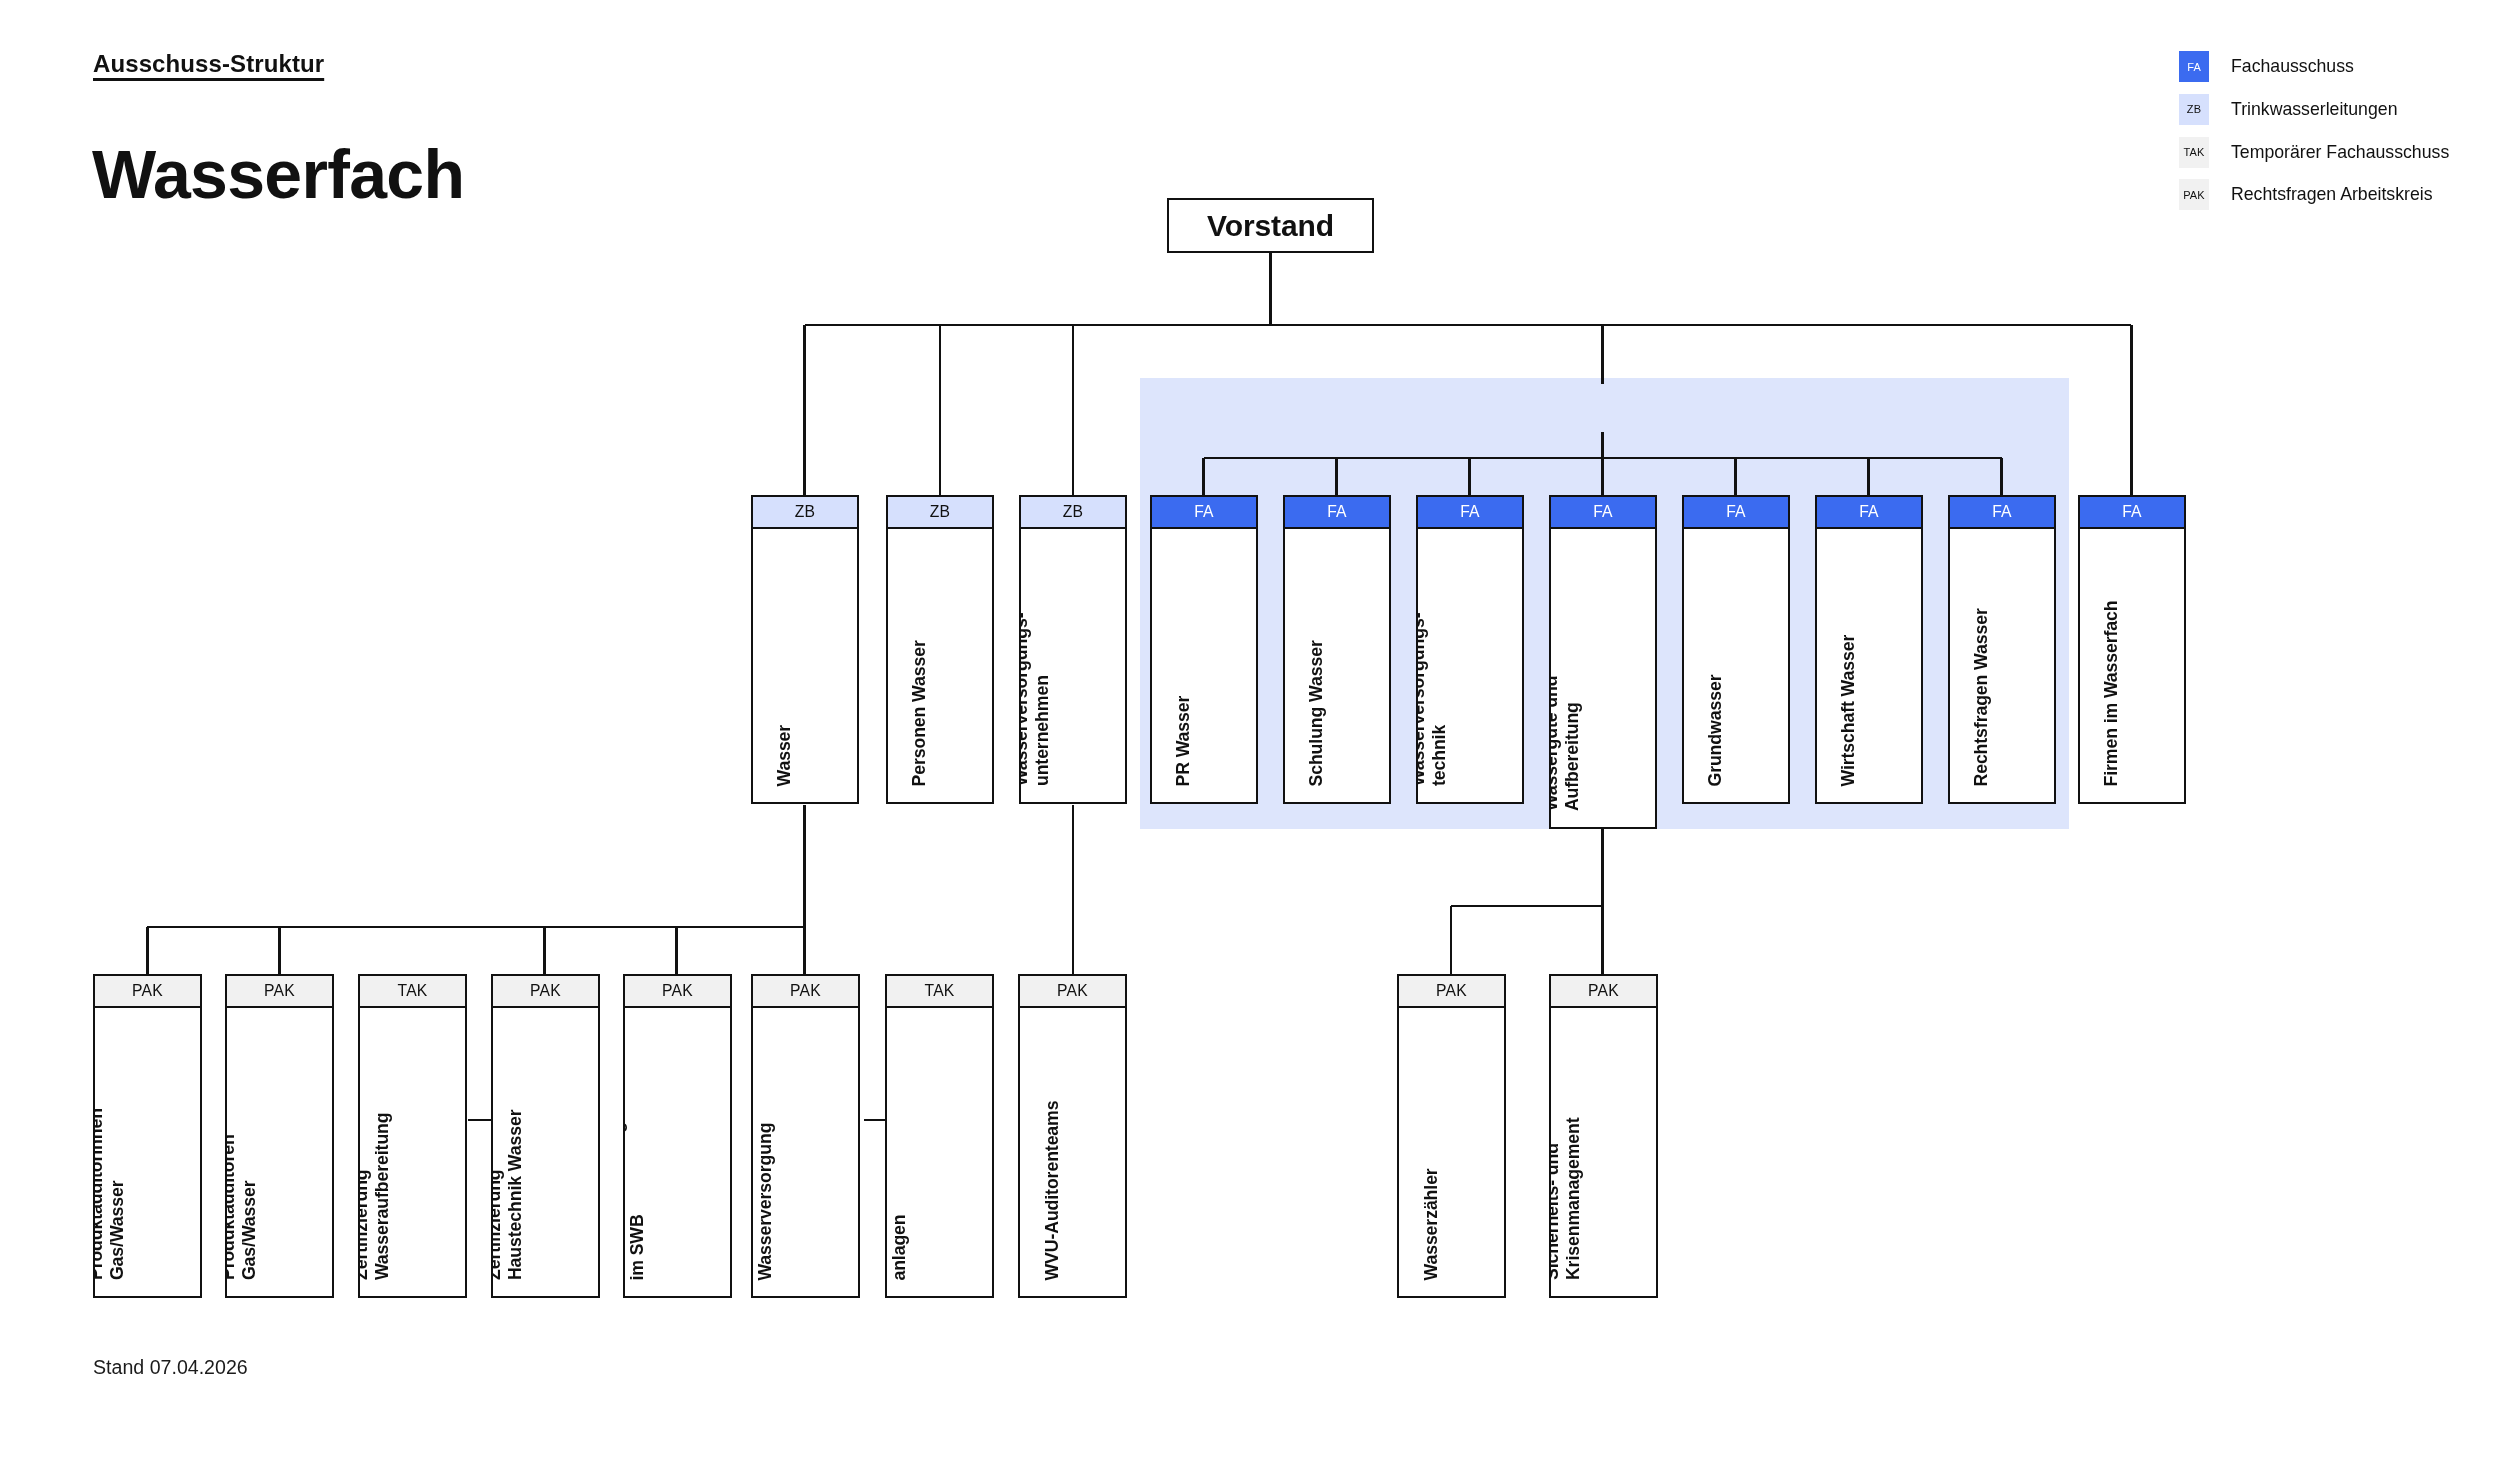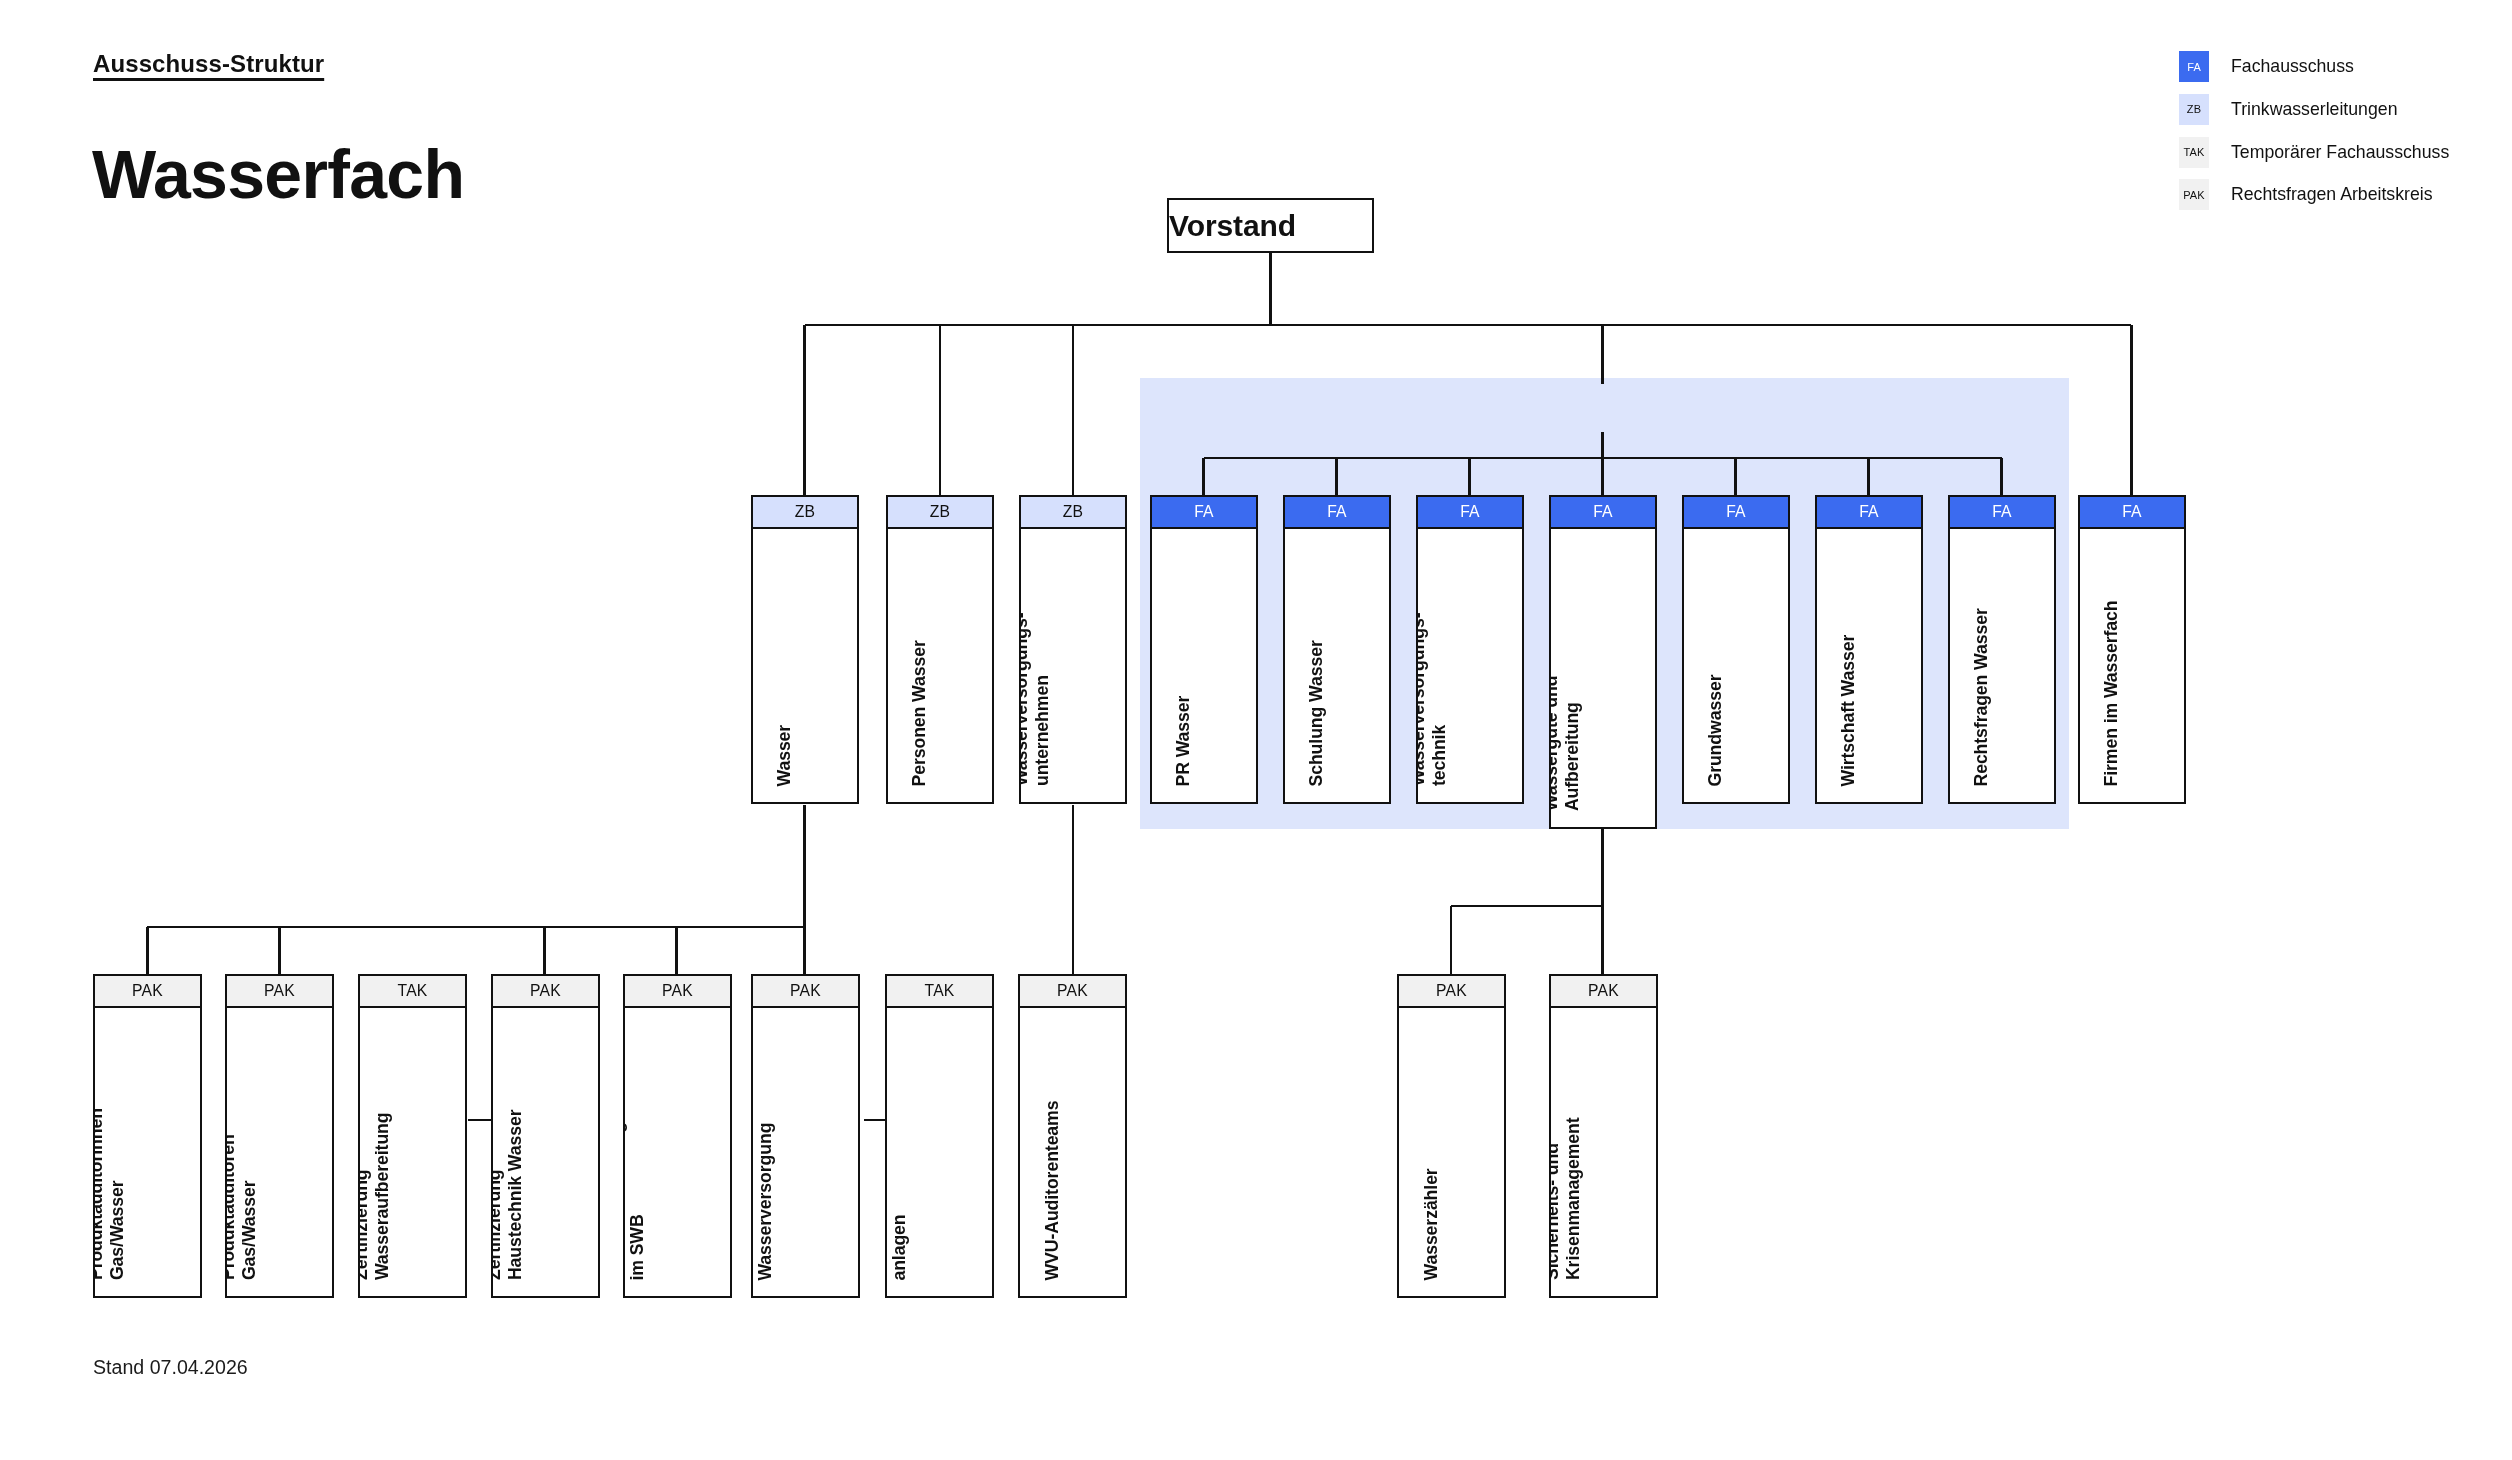--- a/index.html
+++ b/index.html
@@ -45,21 +45,21 @@
   #wires{position:absolute;left:0;top:0;width:2512px;height:1460px;pointer-events:none;}
 
   
   #ka-band{
     position:absolute;background:#dde5fc;
   }
 
   
   .plainbox{
     position:absolute;background:#ffffff;border:2px solid #111111;
-    display:flex;align-items:center;
+    display:flex;align-items:center;justify-content:center;
     box-sizing:border-box;
   }
   .plainbox .lbl{font-weight:700;white-space:nowrap;letter-spacing:-0.1px;}
   #box-vorstand .lbl{font-size:30px;}
   #box-ka .lbl{font-size:21.6px;}
 
   
   .unit{position:absolute;box-sizing:border-box;}
   .unit .head{
     position:absolute;left:0;top:0;right:0;

